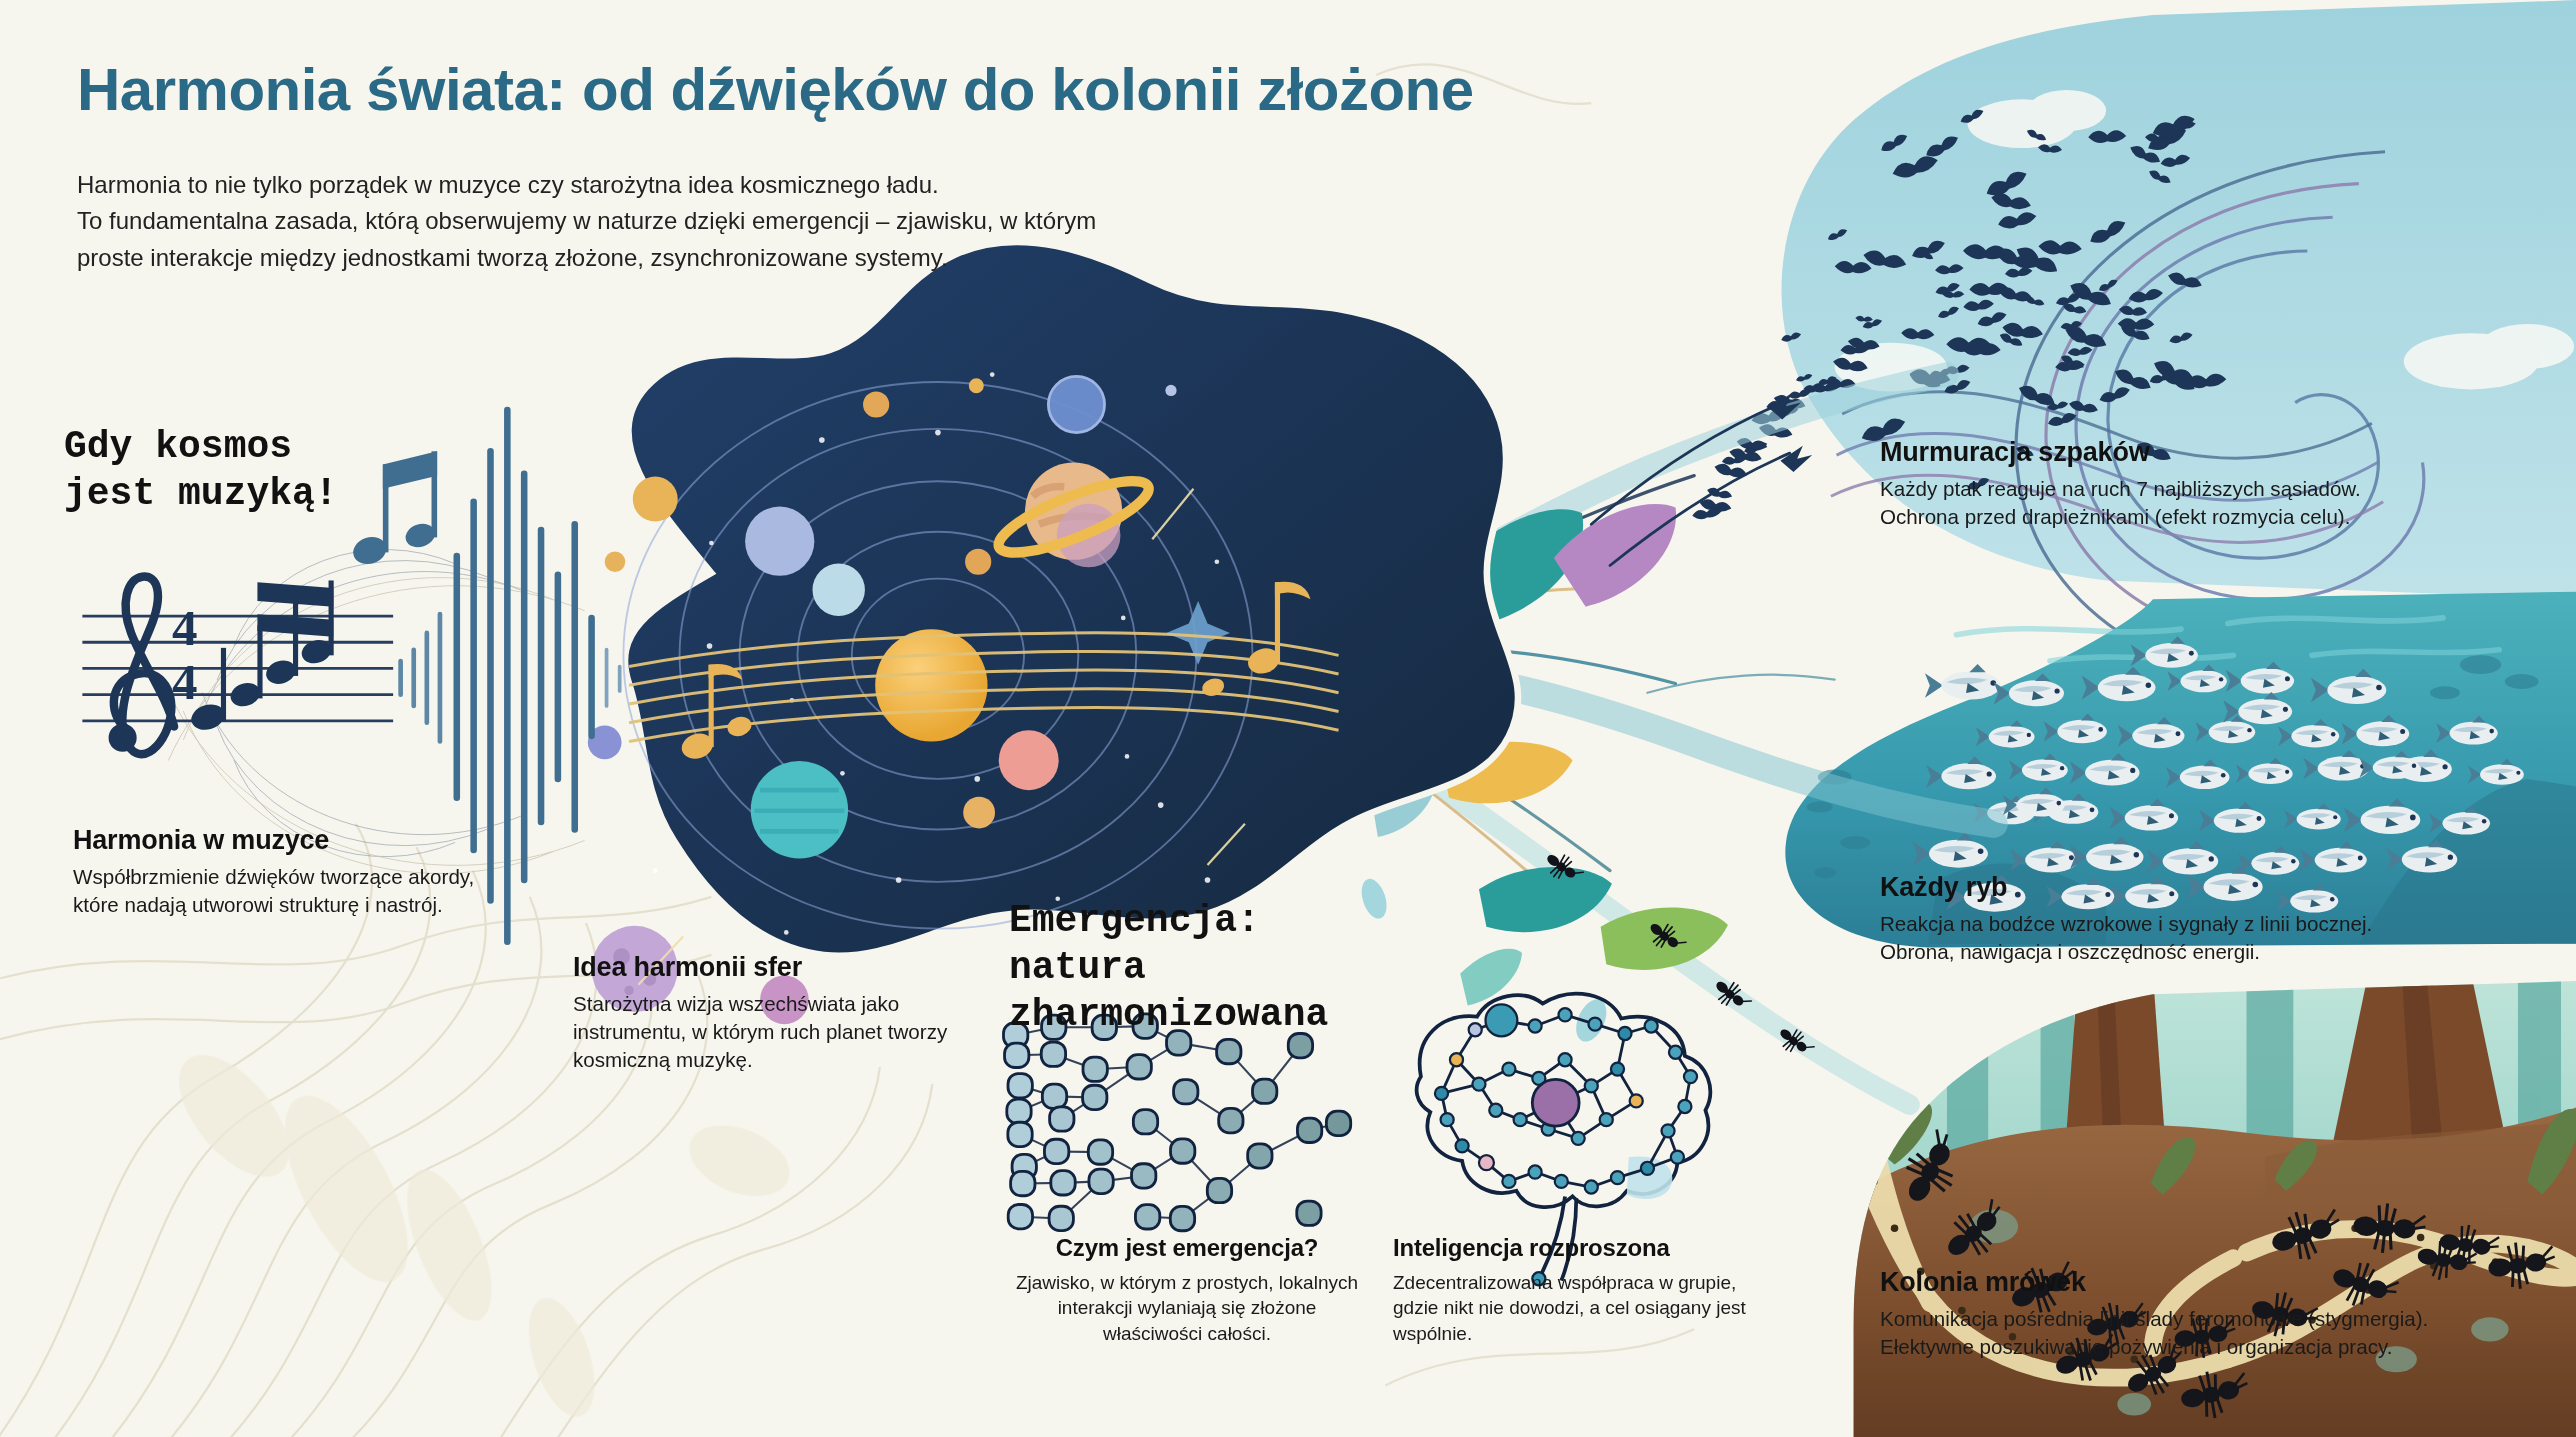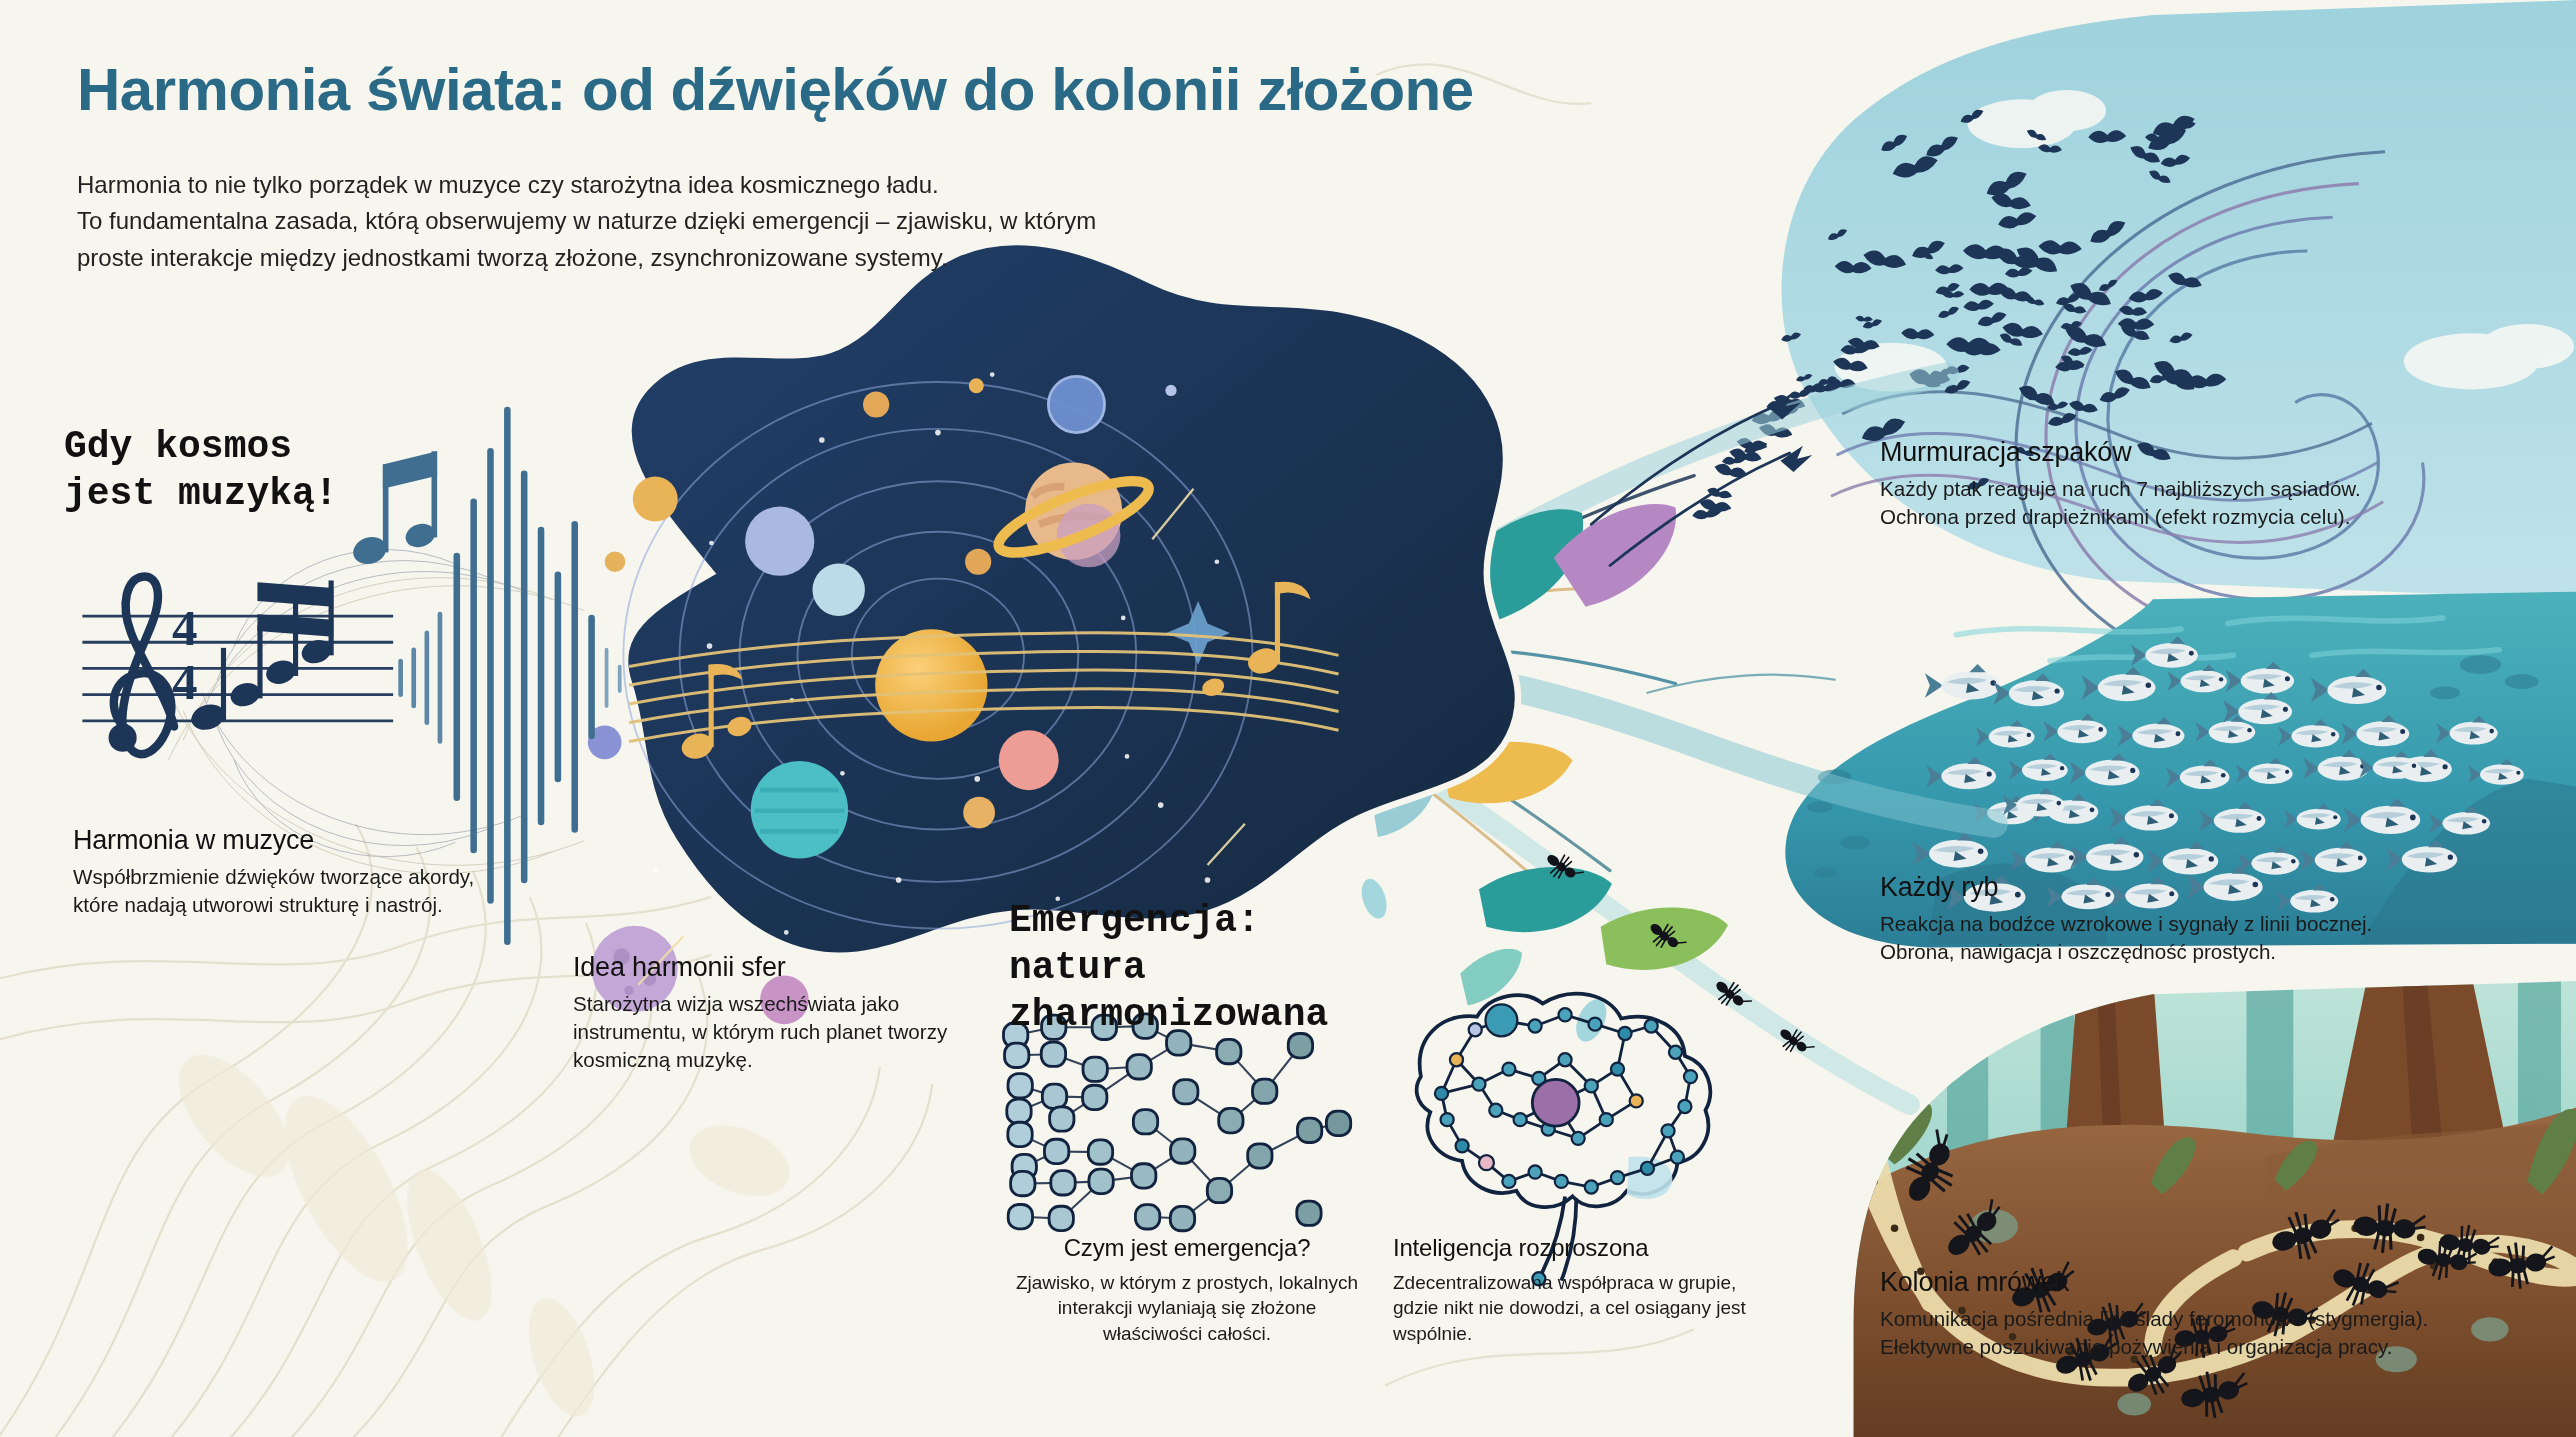--- a/index.html
+++ b/index.html
@@ -16,21 +16,21 @@
   
   .title{
     left:77px;top:58px;width:1966px;
     font-size:60px;font-weight:bold;letter-spacing:-0.5px;
     color:#2a6a86;line-height:1.05;
   }
   .subtitle{
     left:77px;top:167px;width:1367px;
     font-size:24px;line-height:1.52;color:#222;
   }
-  .blk-h{font-size:27px;font-weight:normal;color:#111;line-height:1.2;letter-spacing:-0.2px;}
+  .blk-h{font-size:27px;font-weight:bold;color:#111;line-height:1.2;letter-spacing:-0.2px;}
   .blk-h.sm{font-size:24px;}
   .blk-p{font-size:20.6px;line-height:1.34;color:#1a1a1a;margin-top:7px;}
   .blk-p.sm{font-size:19px;}
   .kicker{font-size:38px;font-weight:bold;color:#111;line-height:1.24;font-family:Liberation Mono, monospace;}
 
   
   #blk-kosmos{left:64px;top:423px;width:393px;}
   #blk-muzyka{left:73px;top:824px;width:421px;}
   #blk-sfer{left:573px;top:951px;width:403px;}
   #blk-emergencja{left:1009px;top:897px;width:374px;}
@@ -1346,21 +1346,21 @@
 
   <div class="abs" id="blk-murmur">
     <div class="blk-h">Murmuracja szpaków</div>
     <div class="blk-p">Każdy ptak reaguje na ruch 7 najbliższych sąsiadów.</div>
     <div class="blk-p" style="margin-top:0">Ochrona przed drapieżnikami (efekt rozmycia celu).</div>
   </div>
 
   <div class="abs" id="blk-lawica">
     <div class="blk-h">Każdy ryb</div>
     <div class="blk-p">Reakcja na bodźce wzrokowe i sygnały z linii bocznej.</div>
-    <div class="blk-p" style="margin-top:0">Obrona, nawigacja i oszczędność prostych.</div>
+    <div class="blk-p" style="margin-top:0">Obrona, nawigacja i oszczędność energii.</div>
   </div>
 
   <div class="abs" id="blk-kolonia">
     <div class="blk-h">Kolonia mrówek</div>
     <div class="blk-p">Komunikacja pośrednia linii ślady feromonowe (stygmergia).</div>
     <div class="blk-p" style="margin-top:0">Ełektywne poszukiwanie pożywienia i organizacja pracy.</div>
   </div>
 
   <div class="abs" style="left:172px;top:599px;font-size:51px;font-weight:bold;color:#1d3557;font-family:'Liberation Serif',serif;">4</div>
   <div class="abs" style="left:172px;top:653px;font-size:51px;font-weight:bold;color:#1d3557;font-family:'Liberation Serif',serif;">4</div>

